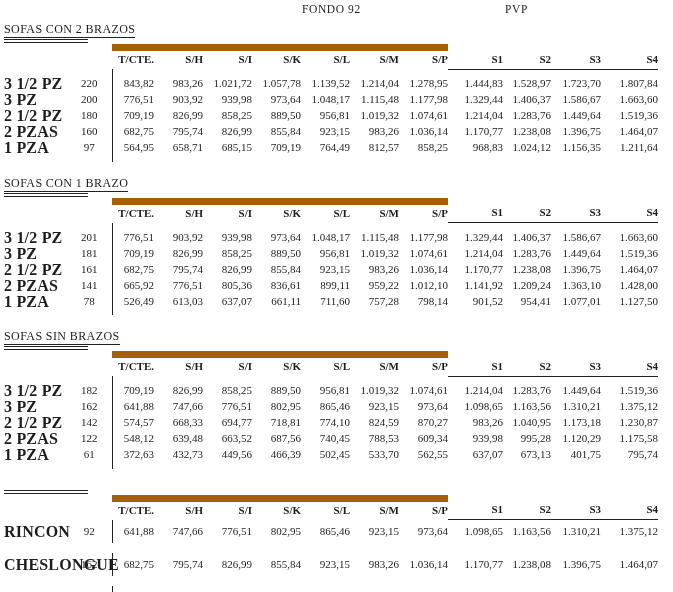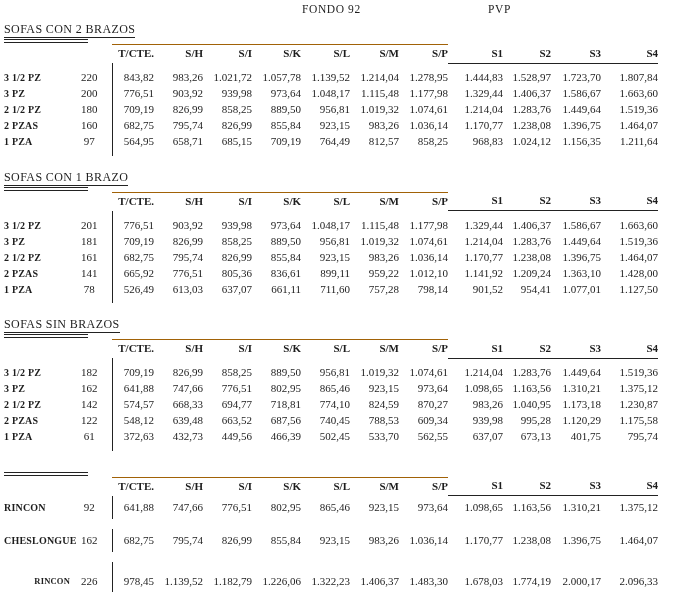--- a/index.html
+++ b/index.html
@@ -8,21 +8,21 @@
     font-family: "Liberation Serif", "DejaVu Serif", serif;
     color: #1d1d1d;
     overflow: hidden;
   }
   .page { position: relative; padding: 2px 0 0 4px; }
 
   
   .top-header { position: relative; height: 17px; }
   .group-label { position: absolute; top: 1px; font-size: 11.5px; letter-spacing: 0.6px; }
   .group-label.fondo { left: 298px; }
-  .group-label.pvp  { left: 484px; }
+  .group-label.pvp  { left: 501px; }
 
   
   section { margin-bottom: 11px; }
   section.spaced-section { margin-top: 21px; }
   .sec-title {
     display: inline-block;
     font-size: 12px;
     letter-spacing: 0.4px;
     border-bottom: 1px solid #222;
     padding-bottom: 1px;
@@ -41,24 +41,24 @@
   col.c-size  { width: 38px; }
   col.c-tcte  { width: 42px; }
   col.c-n     { width: 49px; }
   col.c-s1    { width: 55px; }
   col.c-s2    { width: 48px; }
   col.c-s3    { width: 50px; }
   col.c-s4    { width: 57px; }
 
   th, td { padding: 0; font-size: 11px; line-height: 13px; white-space: nowrap; }
   thead th { font-weight: bold; text-align: right; height: 15px; vertical-align: bottom; padding-bottom: 3px; }
-  thead th.g-fondo { border-top: 1px solid #a16207; }
+  thead th.g-fondo { border-top: 7px solid #a16207; }
   thead th.g-pvp   { border-bottom: 1px solid #222; margin-top: 31px; }
 
-  td.row-label { font-weight: bold; font-size: 10px; text-align: left; letter-spacing: 0.2px; }
+  td.row-label { font-weight: bold; font-size: 16px; text-align: left; letter-spacing: 0.2px; }
   td.size-val  { text-align: center; padding-right: 7px; }
   td.num       { text-align: right; }
   td.vline     { border-left: 1px solid #222; }
 
   tbody.plain td { height: 16px; vertical-align: middle; }
   tbody.plain tr.spacer-row td { height: 6px; }
 
   tbody.spaced td { height: 23px; vertical-align: middle; }
   tbody.spaced tr.gap-row td { height: 10px; }
   tbody.spaced tr.tall td { height: 38px; }

